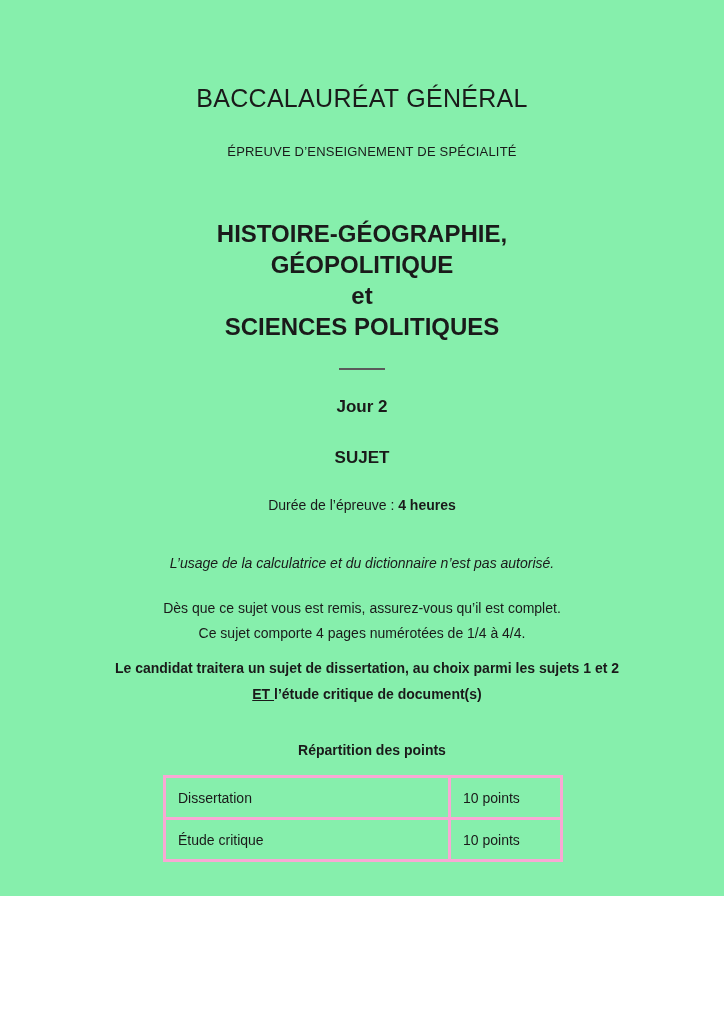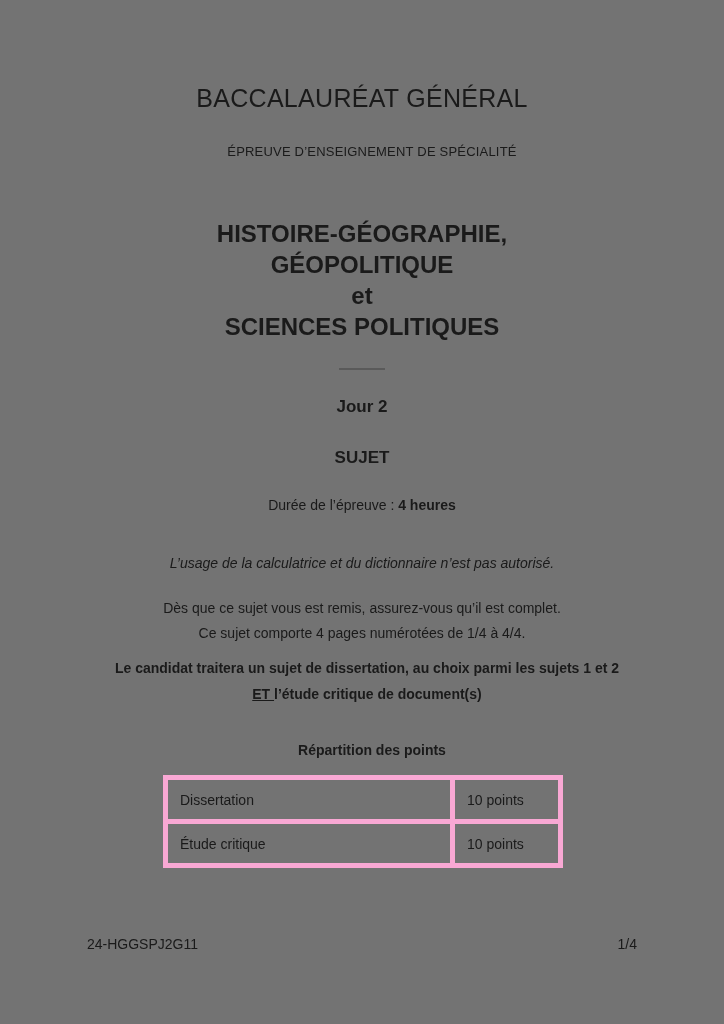--- a/index.html
+++ b/index.html
@@ -3,22 +3,22 @@
 <meta charset="utf-8">
 <style>
   html, body {
     margin: 0;
     padding: 0;
     background: #ffffff;
   }
   .page {
     position: relative;
     width: 724px;
-    height: 1024px;
-    background: #737373;
+    height: 896px;
+    background: #86efac;
     font-family: "Liberation Sans", "DejaVu Sans", sans-serif;
     color: #1a1a1a;
     overflow: hidden;
   }
   .centered {
     position: absolute;
     left: 0;
     right: 0;
     text-align: center;
   }
@@ -91,21 +91,21 @@
   }
   .points-table {
     position: absolute;
     top: 775px;
     left: 163px;
     width: 400px;
     border-collapse: collapse;
     font-size: 14px;
   }
   .points-table td {
-    border: 5px solid #f9a8d4;
+    border: 3px solid #f9a8d4;
     height: 39px;
     padding: 0 0 0 12px;
     vertical-align: middle;
   }
   .points-table td.col-label { width: 270px; }
   .footer {
     position: absolute;
     top: 936px;
     left: 87px;
     right: 87px;

